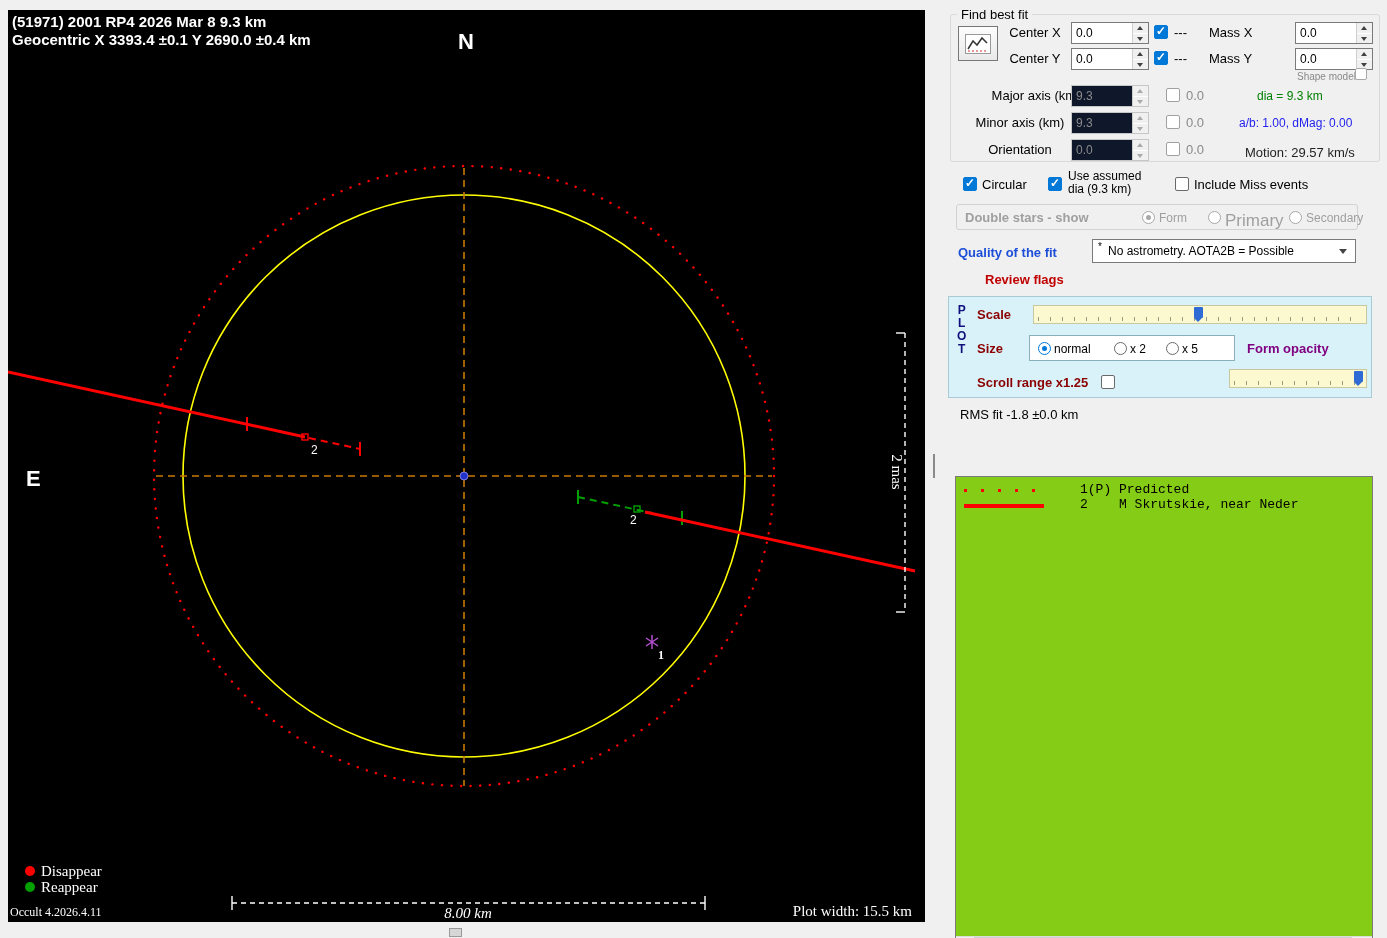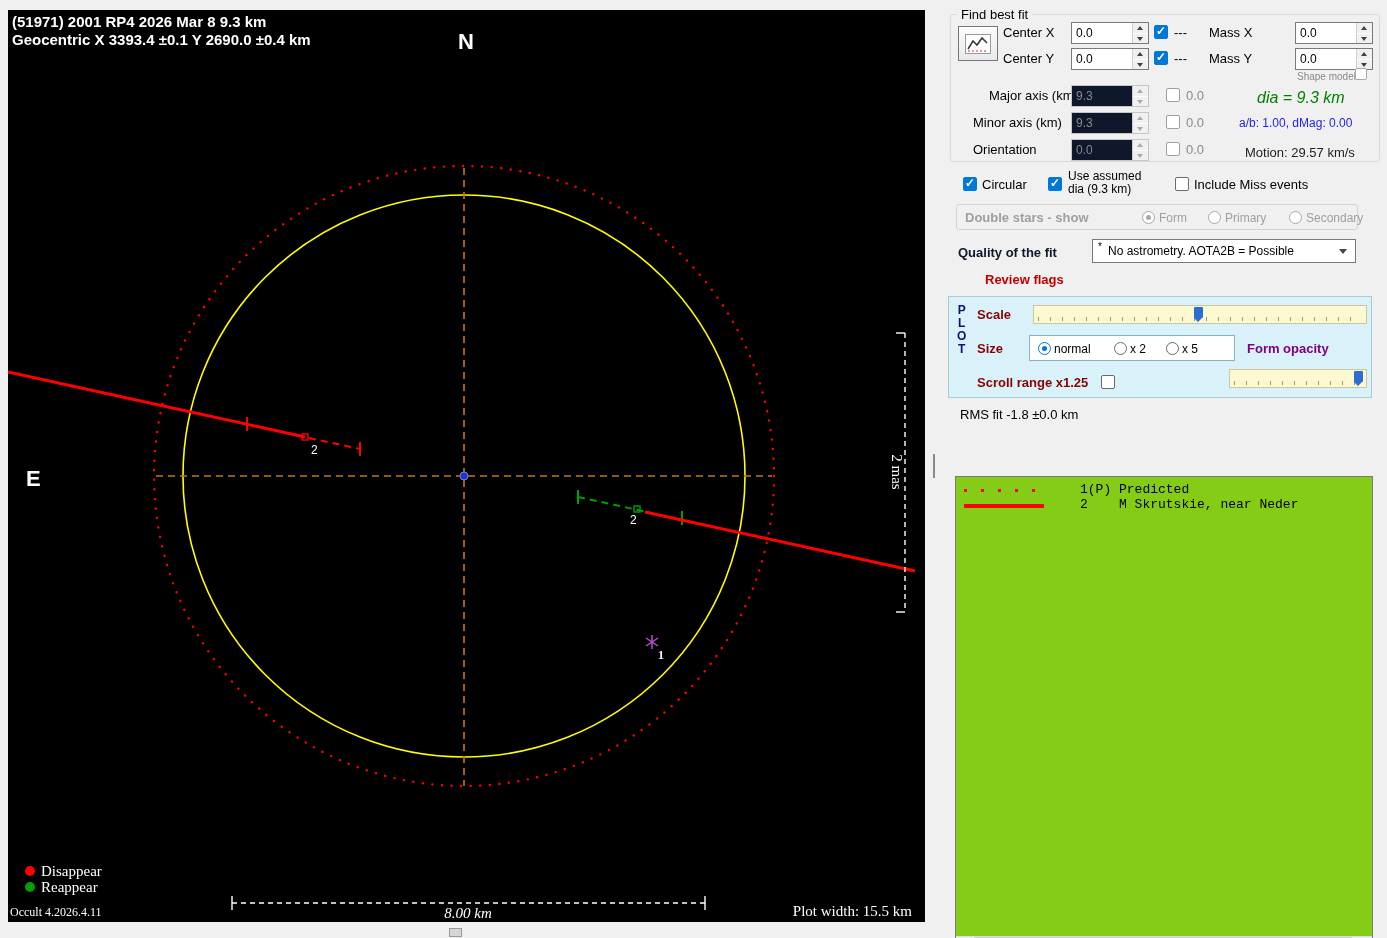--- a/index.html
+++ b/index.html
@@ -12,21 +12,21 @@
   }
 
   
   #plot-area { position:absolute; left:8px; top:10px; width:917px; height:912px; background:#000; }
 
   
   #panel { position:absolute; left:946px; top:0; width:441px; height:938px; }
 
   .lbl { position:absolute; font-size:13px; color:#000; white-space:nowrap; }
   .lbl.small { font-size:10px; color:#8a8a8a; }
-  .lbl.right { text-align:left; }
+  .lbl.right { text-align:center; }
 
   .groupbox { position:absolute; border:1px solid #d9d9d9; border-radius:3px; }
   .gb-title { position:absolute; top:-8px; left:6px; background:#f0f0f0; padding:0 4px; font-size:13px; color:#000; }
 
   
   .cb { position:absolute; width:14px; height:14px; background:#fff; border:1px solid #6a6a6a; border-radius:2px; }
   .cb.checked { background:#0078d7; border-color:#0078d7; }
   .cb.checked::after { content:"✓"; position:absolute; left:1px; top:-2px; font-size:12px; font-weight:bold; color:#fff; }
   .cb.sm { width:12px; height:12px; }
 
@@ -221,21 +221,21 @@
     <span class="lbl right" style="left:38px; top:73px; width:94px;">Major axis (km)</span>
     <div class="spinner disabled" style="left:120px; top:70px;">
       <span class="val">9.3</span>
       <span class="btns">
           <span class="sbtn up"></span>
           <span class="sbtn down"></span>
         </span>
     </div>
     <div class="cb" style="left:215px; top:73px; border-color:#a0a0a0;"></div>
     <span class="lbl" style="left:235px; top:73px; color:#8a8a8a;">0.0</span>
-    <span class="lbl" style="left:306px; top:74px; color:#008000; font-size:16px;font-style:italic;">dia = 9.3 km</span>
+    <span class="lbl" style="left:306px; top:74px; color:#008000; font-size:12px;">dia = 9.3 km</span>
 
     <span class="lbl right" style="left:22px; top:100px; width:94px;">Minor axis (km)</span>
     <div class="spinner disabled" style="left:120px; top:97px;">
       <span class="val">9.3</span>
       <span class="btns">
           <span class="sbtn up"></span>
           <span class="sbtn down"></span>
         </span>
     </div>
     <div class="cb" style="left:215px; top:100px; border-color:#a0a0a0;"></div>
@@ -265,26 +265,26 @@
 
     <div class="cb" style="left:224px; top:162px;"></div>
     <span class="lbl" style="left:243px; top:162px;">Include Miss events</span>
   </div>
 
   <div class="groupbox" style="left:10px; top:204px; width:402px; height:26px; border-color:#d2d2d2;">
     <span class="lbl" style="left:8px; top:5px; font-weight:bold; color:#9f9f9f;">Double stars - show</span>
     <div class="radio disabled sel" style="left:185px; top:6px;"></div>
     <span class="lbl" style="left:202px; top:6px; font-size:12px; color:#9f9f9f;">Form</span>
     <div class="radio disabled" style="left:251px; top:6px;"></div>
-    <span class="lbl" style="left:268px; top:6px; font-size:12px; color:#9f9f9f;">Primary</span>
+    <span class="lbl" style="left:268px; top:6px; font-size:17px; color:#9f9f9f;">Primary</span>
     <div class="radio disabled" style="left:332px; top:6px;"></div>
     <span class="lbl" style="left:349px; top:6px; font-size:12px; color:#9f9f9f;">Secondary</span>
   </div>
 
-  <span class="lbl" style="left:12px; top:245px; font-weight:bold; color:#0f172a;">Quality of the fit</span>
+  <span class="lbl" style="left:12px; top:245px; font-weight:bold; color:#1d4ed8;">Quality of the fit</span>
   <div class="combo" style="left:146px; top:239px; width:264px; height:24px;">
     <span class="sup">*</span>
     <span class="cval">No astrometry. AOTA2B = Possible</span>
   </div>
 
   <span class="lbl" style="left:39px; top:272px; font-weight:bold; color:#c00000;">Review flags</span>
 
   <div id="plot-controls" style="left:2px; top:296px; width:424px; height:102px;">
     <div style="position:absolute; left:8px; top:7px;">
       <div class="plot-letter">P</div>

